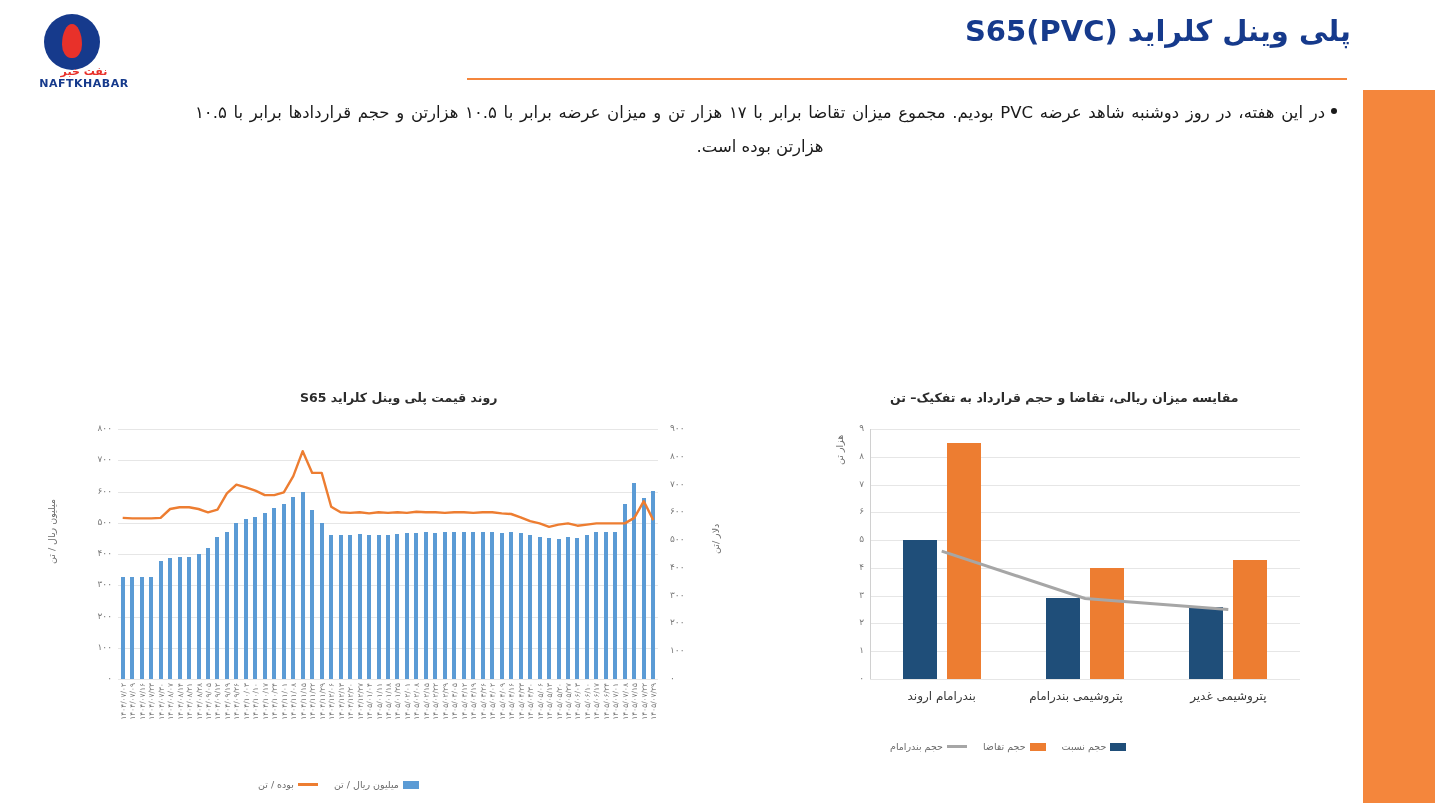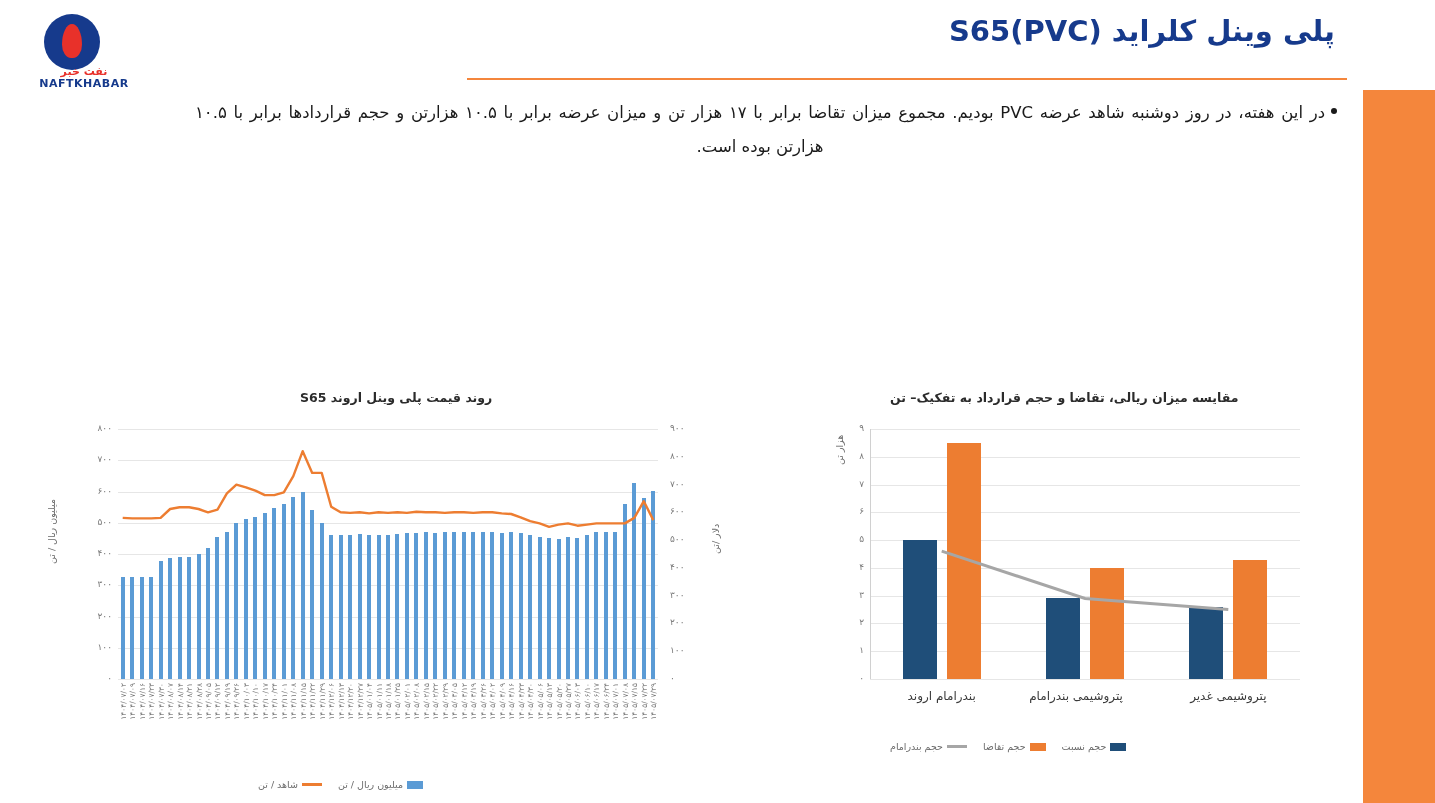--- a/index.html
+++ b/index.html
@@ -28,21 +28,21 @@
     content:"";position:absolute;left:18px;top:10px;width:20px;height:34px;
     background:#E8312A;border-radius:50% 50% 45% 45%/60% 60% 40% 40%;
   }
   .logo-text{
     position:absolute;left:8px;top:58px;width:108px;text-align:center;
     font-size:11px;color:#E8312A;font-weight:bold;line-height:1.1;
   }
   .logo-text small{display:block;font-size:11px;color:#163A8C;letter-spacing:.5px;}
   
   .title{
-    position:absolute;right:100px;top:14px;
+    position:absolute;right:84px;top:14px;
     font-size:29px;font-weight:bold;color:#163A8C;
     direction:rtl;text-align:right;
   }
   .title-rule{
     position:absolute;right:88px;top:78px;width:880px;height:2px;background:#F4863C;
   }
   
   .bullets{
     position:absolute;right:96px;top:96px;width:1190px;direction:rtl;
   }
@@ -114,21 +114,21 @@
 <div class="title">پلی وینل کلراید (PVC)S65</div>
 <div class="title-rule"></div>
 
 <div class="bullets">
   <div class="bullet">
     <div class="bullet-dot"></div>
     <div class="bullet-text">در این هفته، در روز دوشنبه شاهد عرضه PVC بودیم. مجموع میزان تقاضا برابر با ۱۷ هزار تن و میزان عرضه برابر  با ۱۰.۵ هزارتن و حجم قراردادها برابر با ۱۰.۵ هزارتن بوده است.</div>
   </div>
 </div>
 
-<div class="chart-title" id="chart-left-title">روند قیمت پلی وینل اروند S65</div>
+<div class="chart-title" id="chart-left-title">روند قیمت پلی وینل کلراید S65</div>
 <div class="chart-title" id="chart-right-title">مقایسه میزان ریالی، تقاضا و حجم قرارداد به تفکیک–  تن</div>
 
 <div class="panel" id="panel-left">
     <div class="gridline" style="left: 78px; top: 264px; width: 540px;"></div>
     <div class="tick" style="left: 32px; top: 258px; width: 40px; text-align: right;">۰</div>
     <div class="gridline" style="left: 78px; top: 232.75px; width: 540px;"></div>
     <div class="tick" style="left: 32px; top: 226.75px; width: 40px; text-align: right;">۱۰۰</div>
     <div class="gridline" style="left: 78px; top: 201.5px; width: 540px;"></div>
     <div class="tick" style="left: 32px; top: 195.5px; width: 40px; text-align: right;">۲۰۰</div>
     <div class="gridline" style="left: 78px; top: 170.25px; width: 540px;"></div>
@@ -272,21 +272,21 @@
     <svg width="560" height="270" style="position: absolute; left: 78px; top: 14px;">
       <path d="M 4.7 88.9 L 14.2 89.4 L 23.7 89.4 L 33.2 89.4 L 42.6 88.9 L 52.1 80.0 L 61.6 78.3 L 71.1 78.3 L 80.5 80.0 L 90.0 83.3 L 99.5 80.6 L 108.9 64.4 L 118.4 55.6 L 127.9 58.3 L 137.4 61.7 L 146.8 66.1 L 156.3 66.1 L 165.8 63.3 L 175.3 47.2 L 184.7 22.2 L 194.2 43.9 L 203.7 43.9 L 213.2 77.8 L 222.6 83.3 L 232.1 83.9 L 241.6 83.3 L 251.1 84.4 L 260.5 83.3 L 270.0 83.9 L 279.5 83.3 L 288.9 83.9 L 298.4 82.8 L 307.9 83.3 L 317.4 83.3 L 326.8 83.9 L 336.3 83.3 L 345.8 83.3 L 355.3 83.9 L 364.7 83.3 L 374.2 83.3 L 383.7 84.4 L 393.2 85.0 L 402.6 88.3 L 412.1 92.2 L 421.6 94.4 L 431.1 97.8 L 440.5 95.6 L 450.0 94.4 L 459.5 96.7 L 468.9 95.6 L 478.4 94.4 L 487.9 94.4 L 497.4 94.4 L 506.8 94.4 L 516.3 88.9 L 525.8 72.2 L 535.3 91.1" fill="none" stroke="#ED7D31" stroke-width="2.4" stroke-linejoin="round"></path>
     </svg>
     <div class="legend" style="left: 208px; top: 364px;">
       <div class="legend-item">
         <span class="swatch" style="background: rgb(91, 155, 213);"></span>
         <span>میلیون ریال / تن</span>
       </div>
       <div class="legend-item">
         <span class="swatch-line" style="background: rgb(237, 125, 49);"></span>
-        <span>شاهد / تن</span>
+        <span>بوده / تن</span>
       </div>
     </div>
   </div>
 
 <div class="panel" id="panel-right">
     <div class="gridline" style="left: 40px; top: 264px; width: 430px;"></div>
     <div class="tick" style="left: 8px; top: 258px; width: 26px; text-align: right;">۰</div>
     <div class="gridline" style="left: 40px; top: 236.222px; width: 430px;"></div>
     <div class="tick" style="left: 8px; top: 230.222px; width: 26px; text-align: right;">۱</div>
     <div class="gridline" style="left: 40px; top: 208.444px; width: 430px;"></div>

